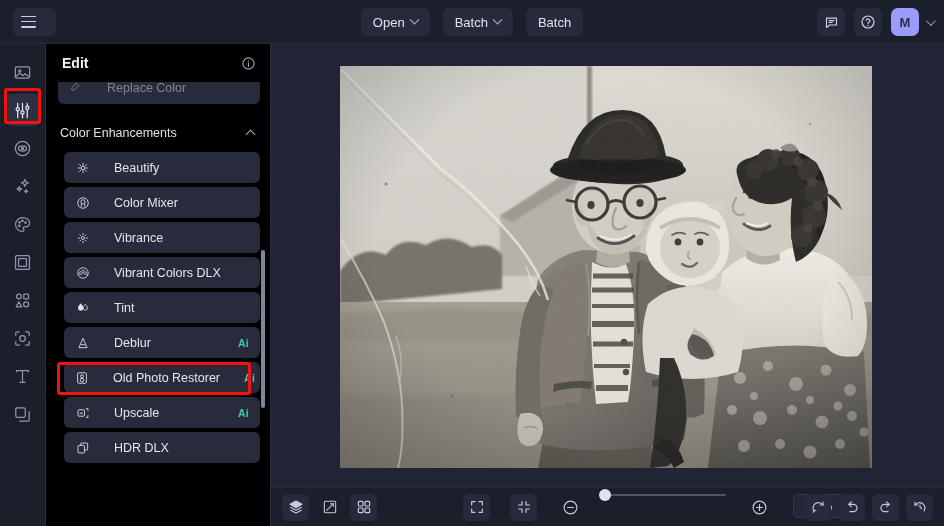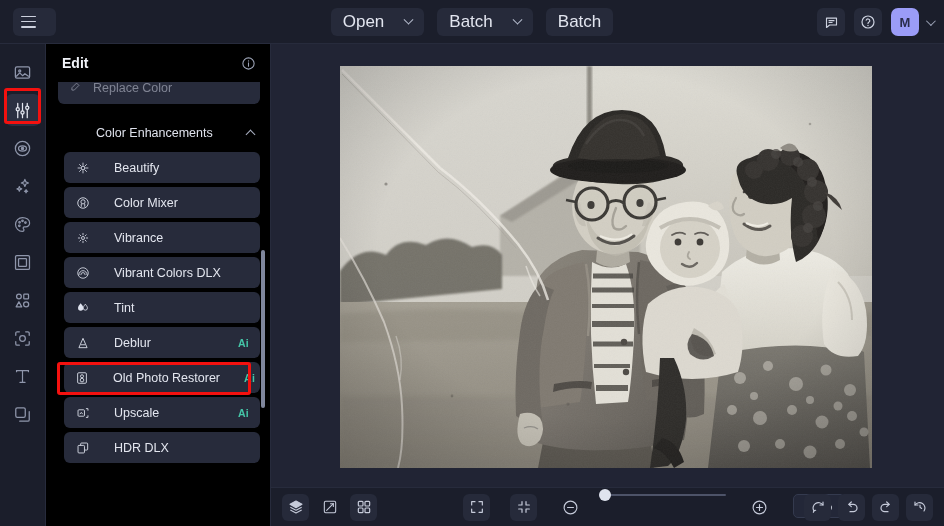--- a/index.html
+++ b/index.html
@@ -28,22 +28,22 @@
   .hamburger i { display: block; height: 1.6px; background: #cdd1de; border-radius: 1px; }
 
   .top-center {
     position: absolute; left: 0; right: 0; top: 0; height: 44px;
     display: flex; align-items: center; justify-content: center; gap: 13px;
     pointer-events: none;
   }
   .top-center > * { pointer-events: auto; }
   .tb-btn {
     height: 28px; padding: 0 12px; border-radius: 6px;
-    background: #262a3a; color: #e2e5ef; font-size: 17px;
-    display: flex; align-items: center; gap: 21px; border: none; cursor: pointer;
+    background: #262a3a; color: #e2e5ef; font-size: 13px;
+    display: flex; align-items: center; gap: 6px; border: none; cursor: pointer;
     font-family: "Liberation Sans", sans-serif;
   }
   .caret { width: 7px; height: 7px; border-right: 1.4px solid #b9bfd0; border-bottom: 1.4px solid #b9bfd0;
            transform: rotate(45deg) translate(-2px,-2px); }
 
   .top-right {
     position: absolute; right: 11px; top: 0; height: 44px;
     display: flex; align-items: center; gap: 9px;
   }
   .icon-btn {
@@ -82,30 +82,30 @@
     height: 38px; display: flex; align-items: center; justify-content: space-between;
     padding: 0 14px 0 16px;
   }
   .panel-title { font-size: 14px; font-weight: bold; color: #f0f2f8; }
   .info-ico { color: #9ea5b8; cursor: pointer; display: flex; }
 
   .panel-body { position: relative; height: 444px; padding: 0 10px 0 12px; overflow: hidden; }
 
   .clipped-row {
     height: 32px; background: #272b3b; border-radius: 6px;
-    display: flex; align-items: center; gap: 10px; padding: 0 11px;
+    display: flex; align-items: center; gap: 24px; padding: 0 11px;
     margin-top: -10px; color: #c7cbda; overflow: hidden;
   }
   .clipped-row .lbl { font-size: 12.5px; opacity: .55; }
 
   .group-head {
     display: flex; align-items: center; justify-content: space-between;
     height: 30px; margin-top: 14px; padding: 0 6px 0 2px; cursor: pointer;
   }
-  .group-title { font-size: 12.5px; color: #dfe2ec; margin-left: 36px; }
+  .group-title { font-size: 12.5px; color: #dfe2ec; }
   .chev-up { width: 7px; height: 7px; border-left: 1.4px solid #aab0c2; border-top: 1.4px solid #aab0c2;
              transform: rotate(45deg); margin-top: 3px; }
 
   .row {
     position: relative;
     height: 31px; margin: 4px 0 0 6px; background: #272b3b; border-radius: 6px;
     display: flex; align-items: center; gap: 24px; padding: 0 11px; cursor: pointer;
   }
   .row .lbl { font-size: 12.5px; color: #e3e6ef; white-space: nowrap; }
   .row .ico { display: flex; color: #dfe3ee; width: 15px; justify-content: center; }

